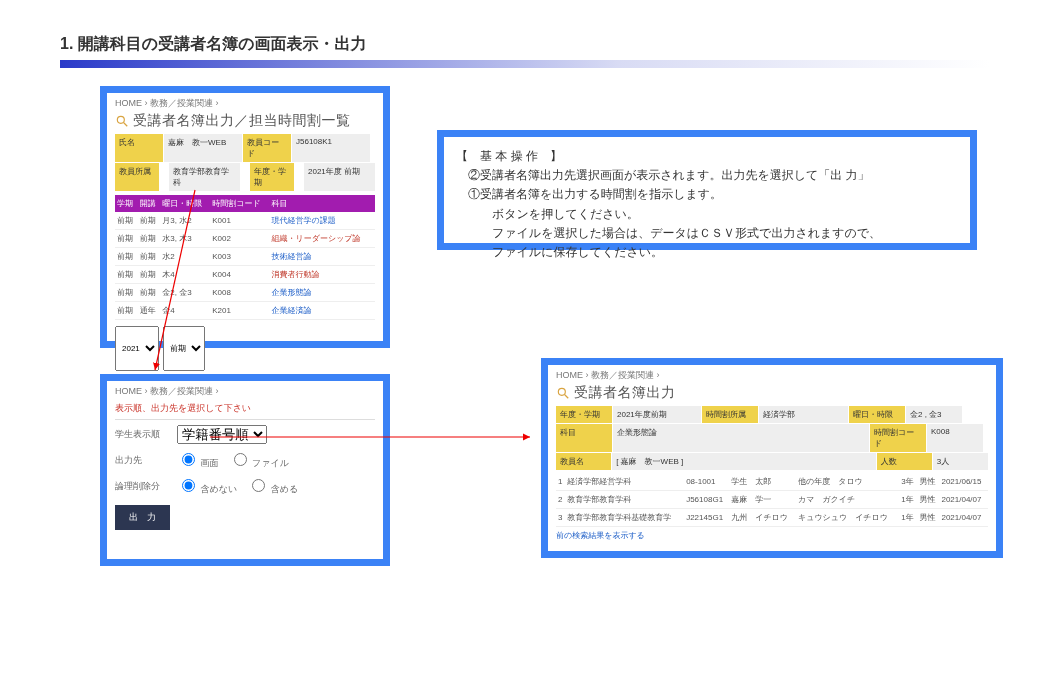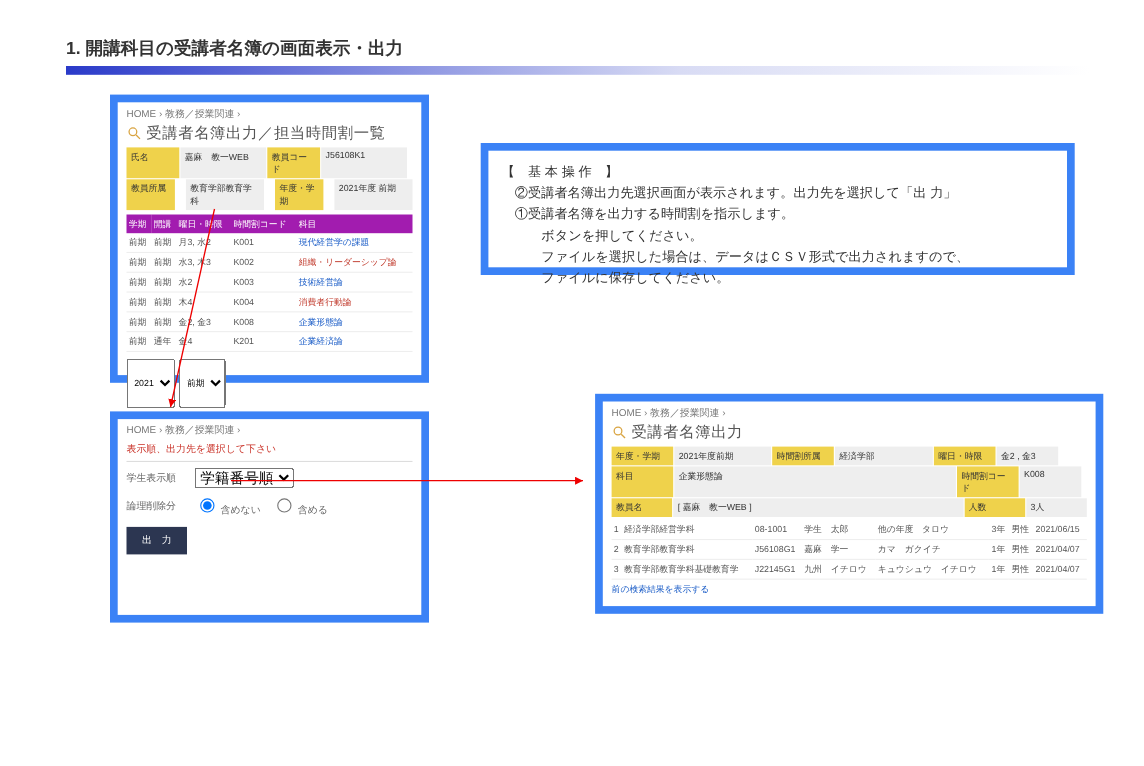--- a/index.html
+++ b/index.html
@@ -138,20 +138,25 @@
   <button class="btn-navy">表示する</button>
 </div>
 
 <div class="panel p2">
   <div class="breadcrumb">HOME  ›  教務／授業関連  ›</div>
   <div class="red-note">表示順、出力先を選択して下さい</div>
   <hr style="margin:2px 8px;border:none;border-top:1px solid #ddd;">
   <div class="form-row">
     <span class="fl">学生表示順</span>
     <select style="width:90px;"><option>学籍番号順</option></select>
+  </div>
+  <div class="form-row">
+    <span class="fl">出力先</span>
+    <label><input type="radio" checked="" style=""> <span>画面</span></label>
+    <label><input type="radio" style=""> <span>ファイル</span></label>
   </div>
   <div class="form-row">
     <span class="fl">論理削除分</span>
     <label><input type="radio" checked="" style=""> <span>含めない</span></label>
     <label><input type="radio" style=""> <span>含める</span></label>
   </div>
   <button class="btn-navy">出　力</button>
 </div>
 
 <div class="panel p3">

